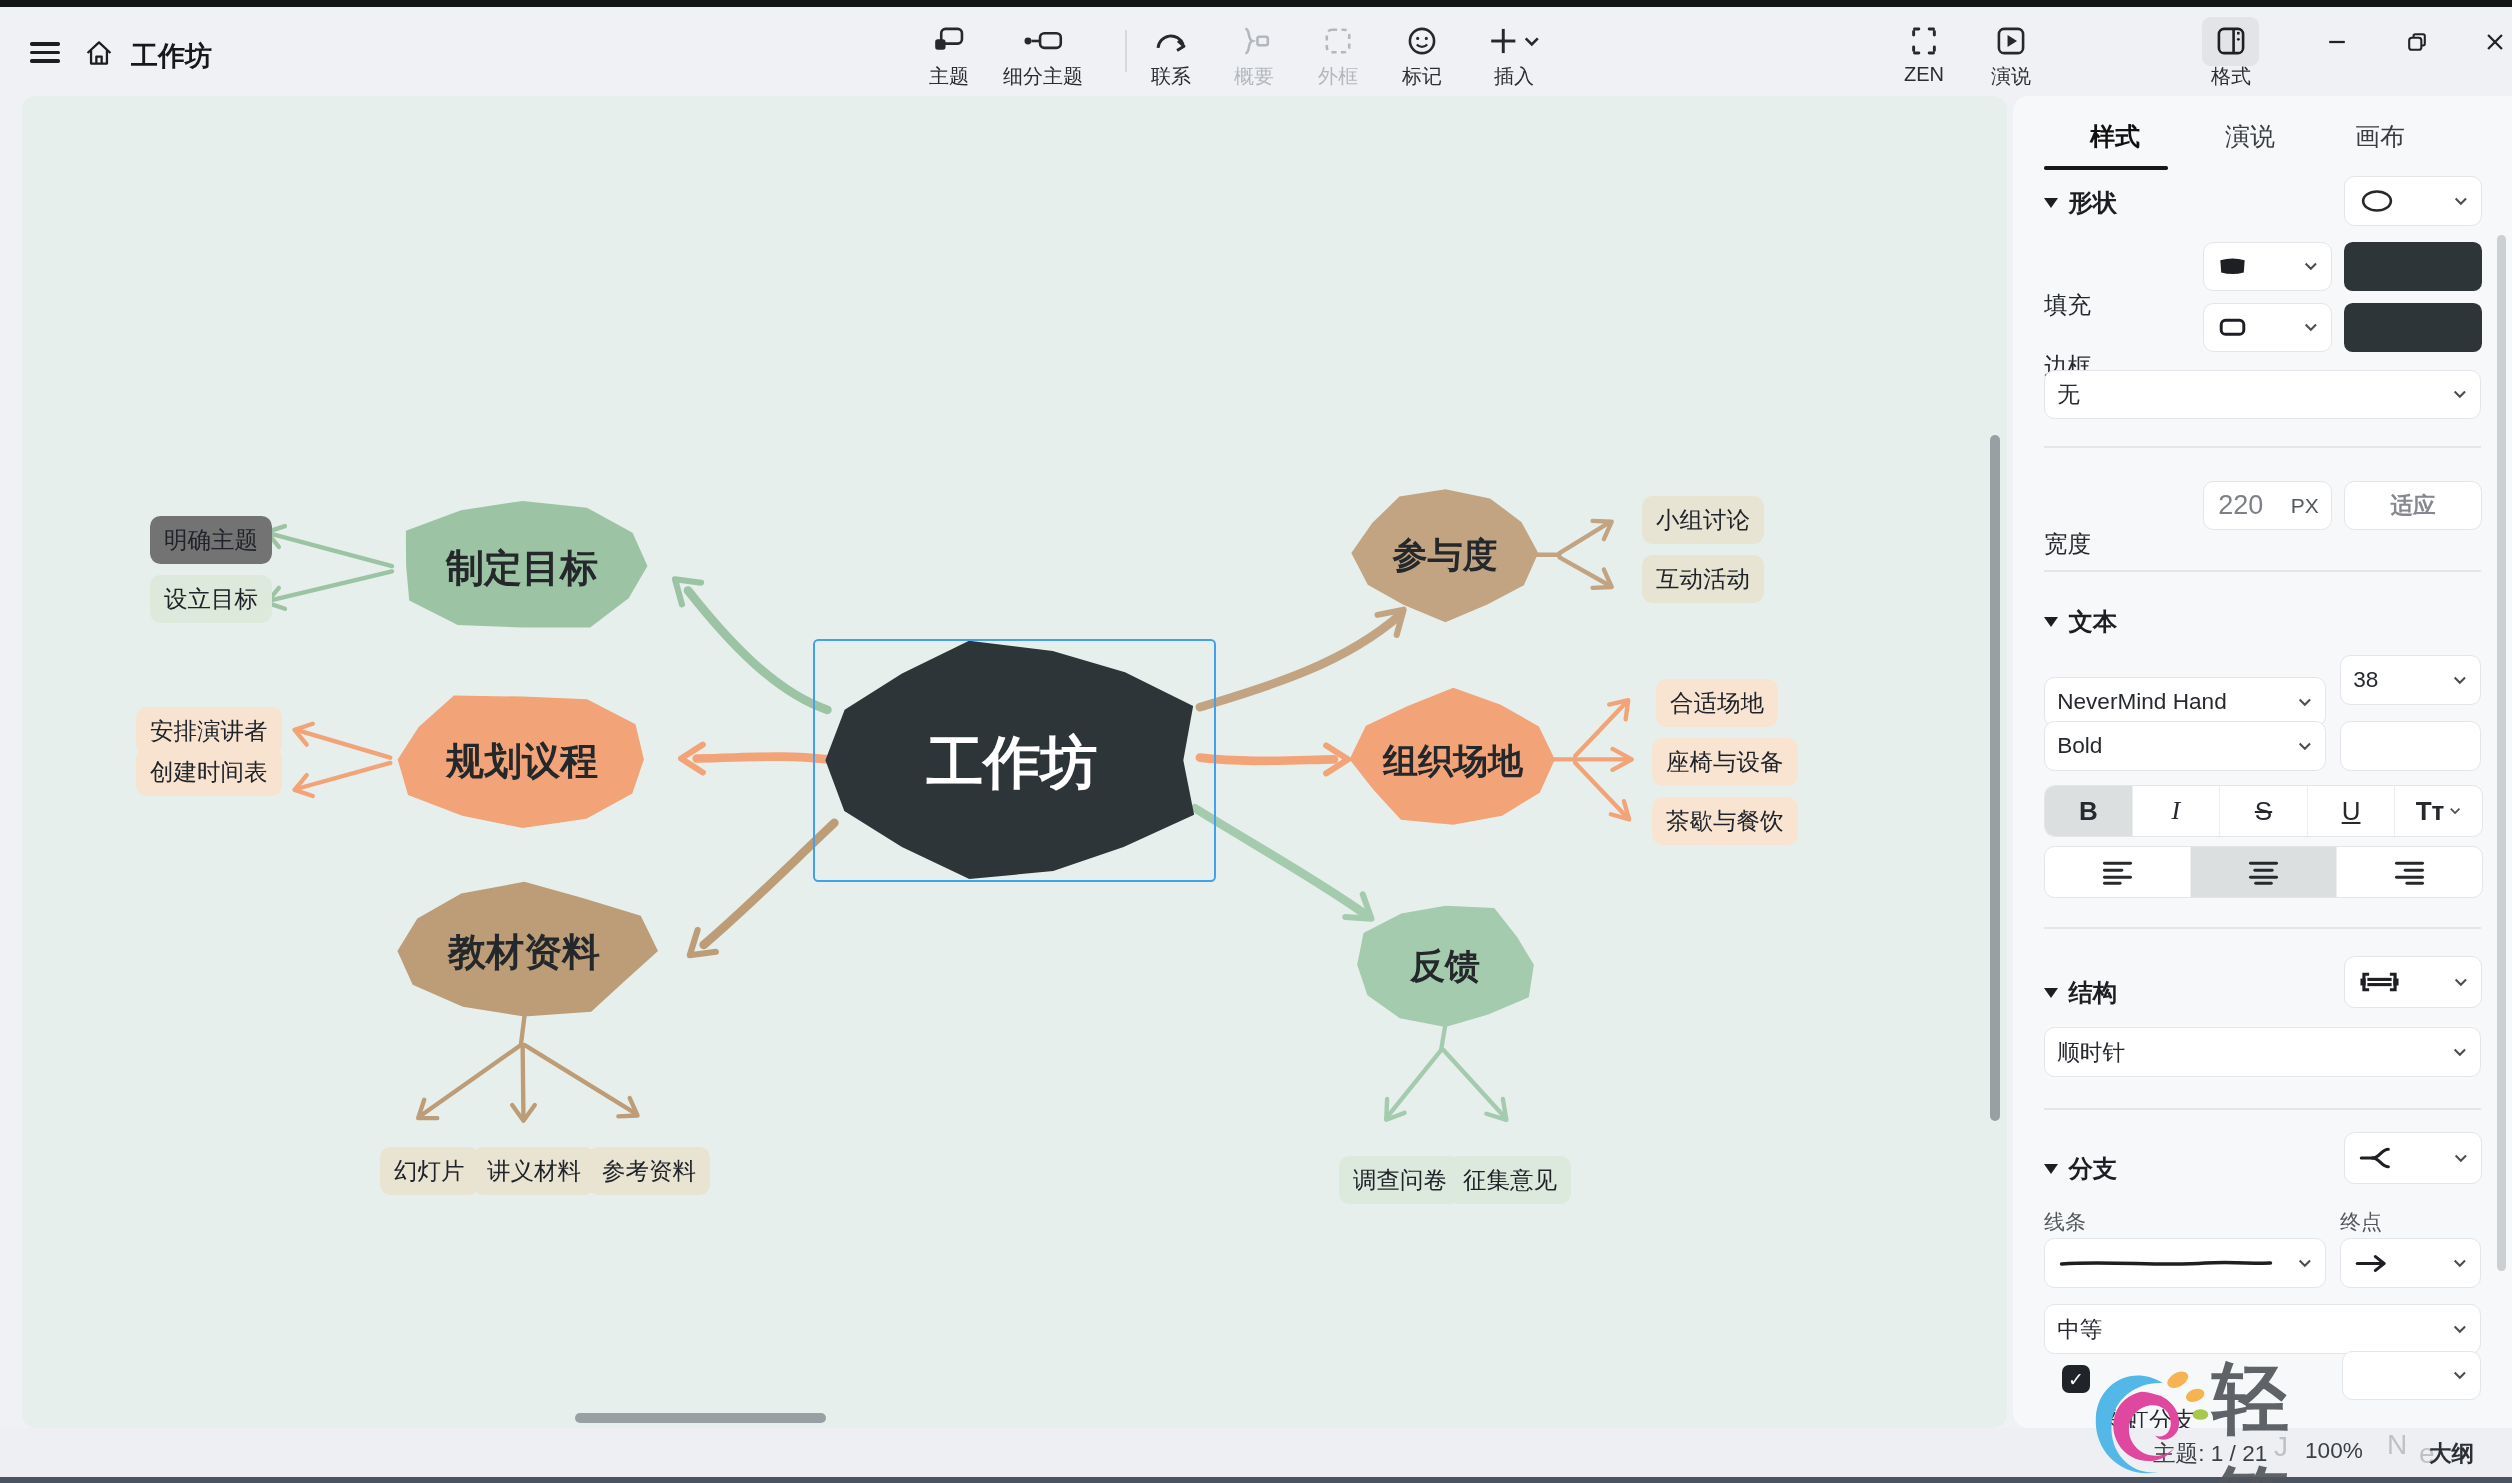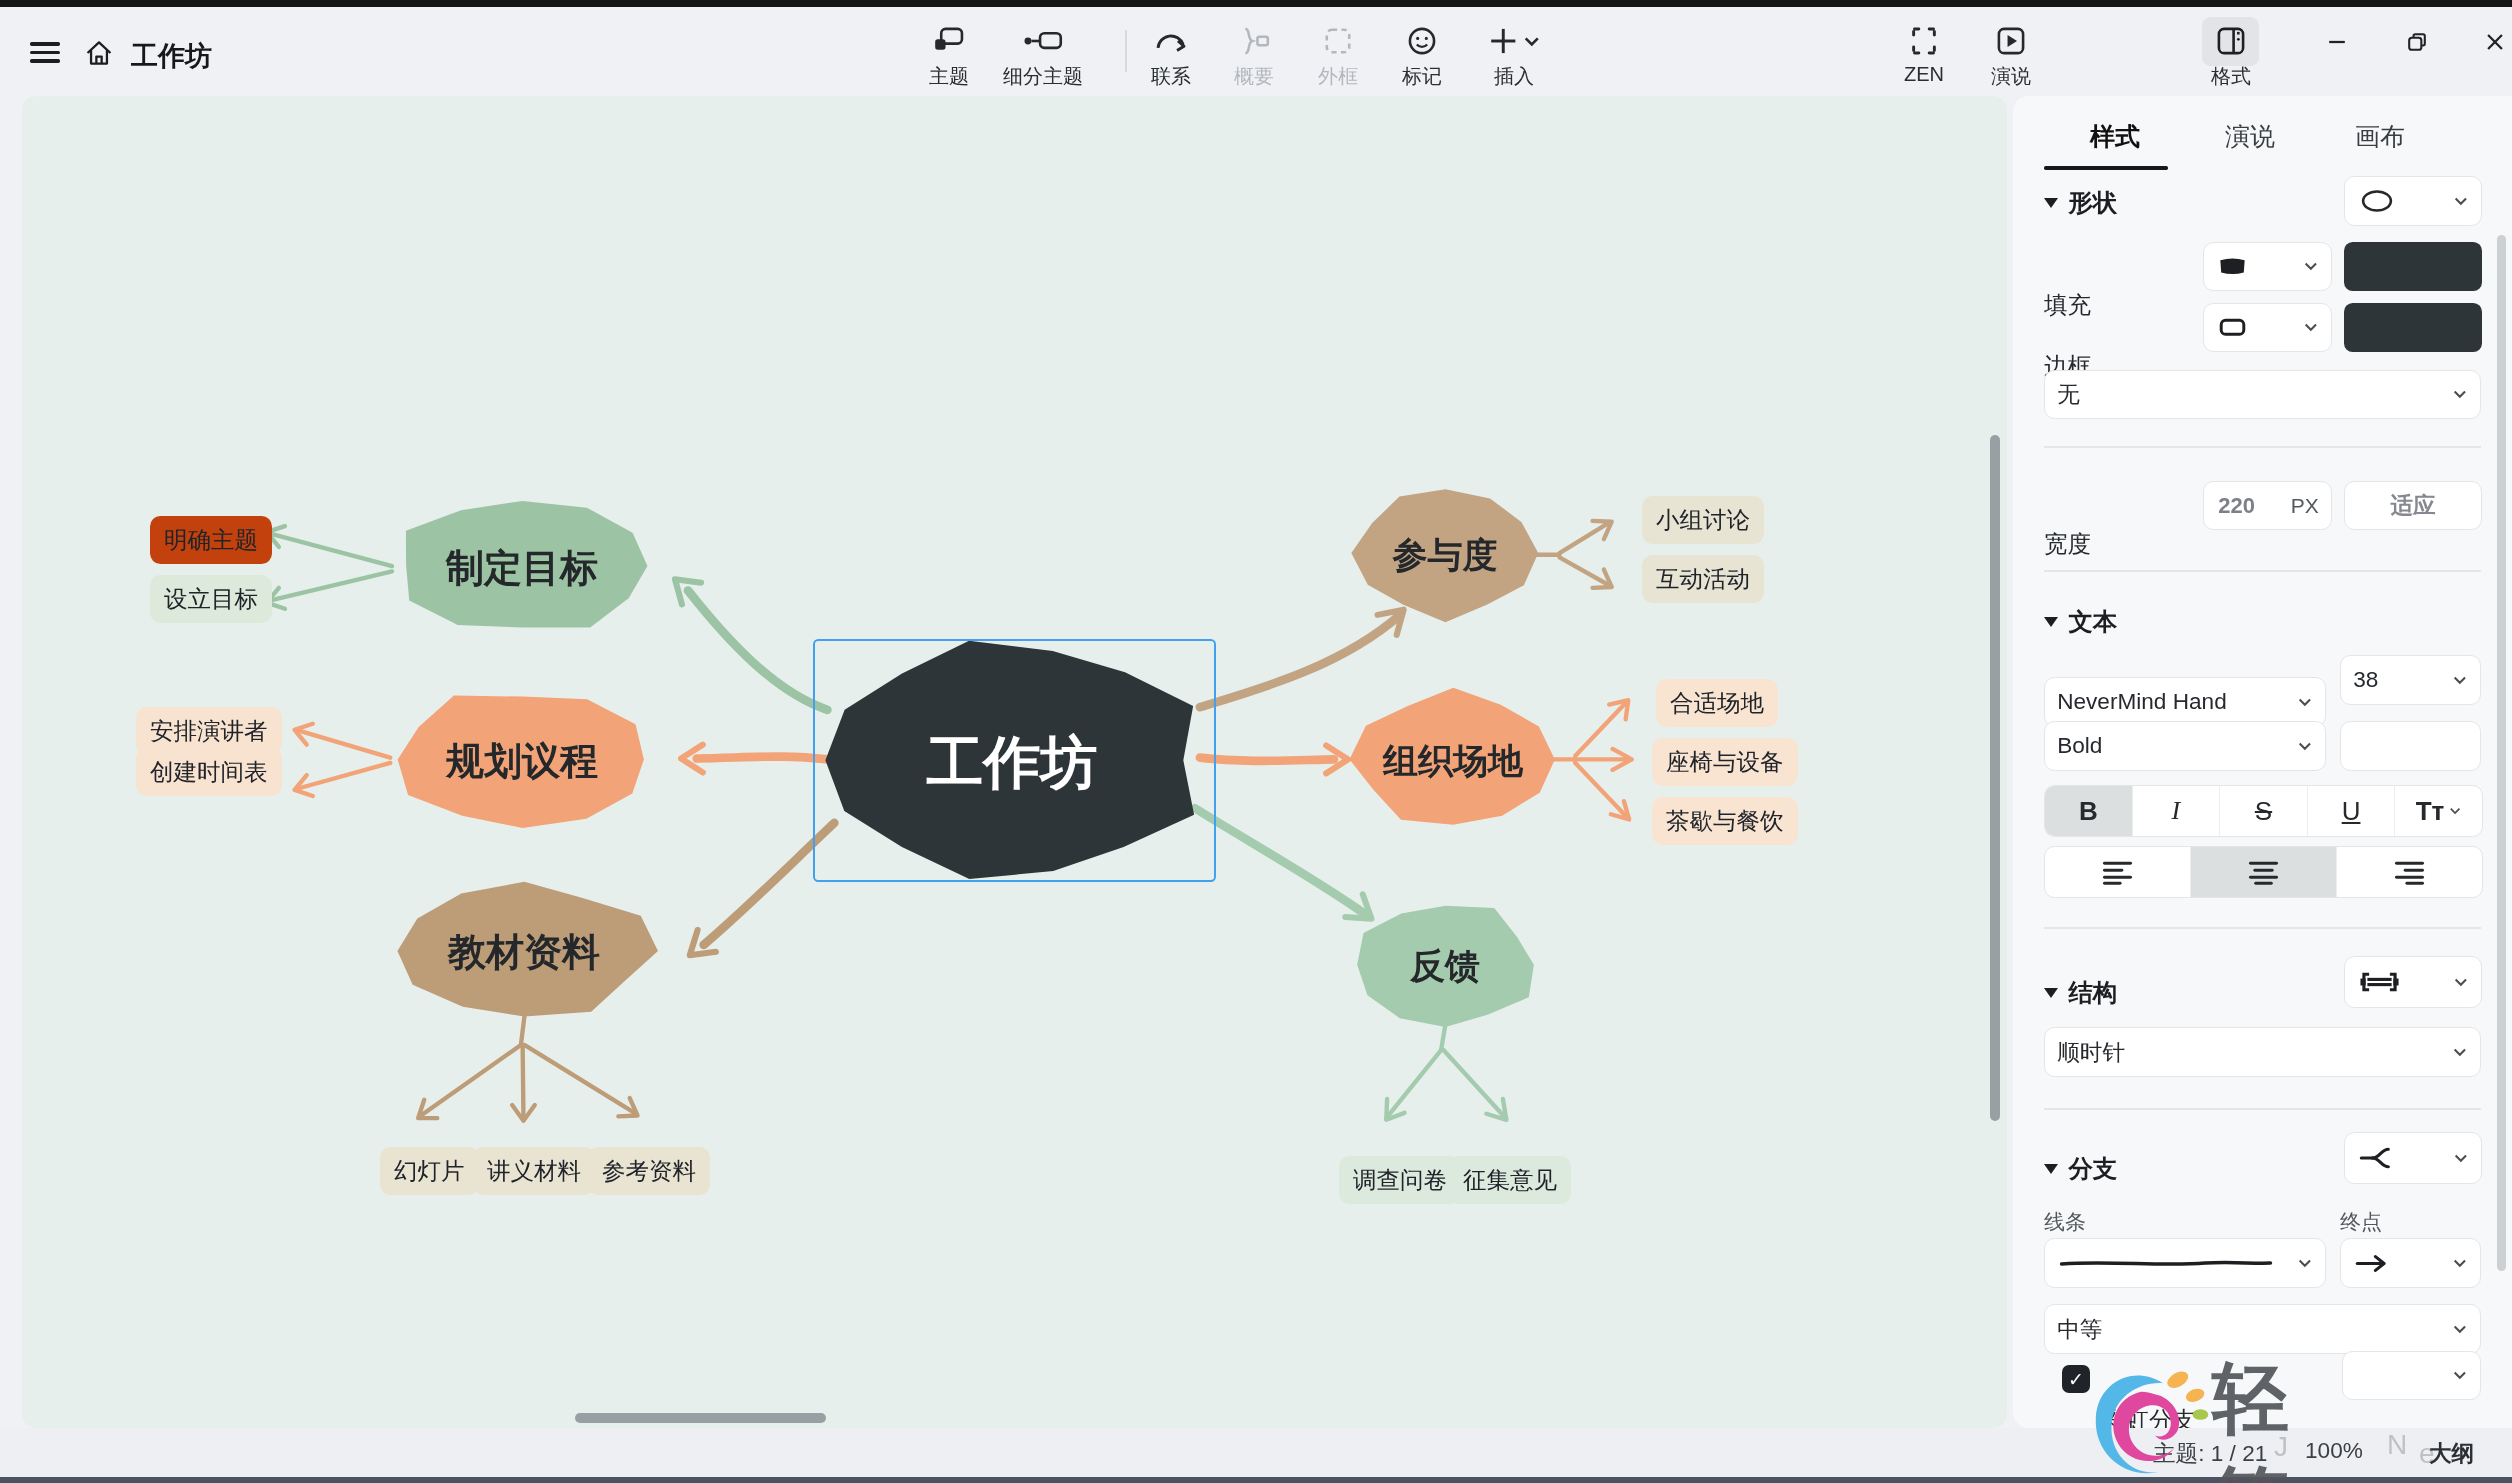--- a/index.html
+++ b/index.html
@@ -261,21 +261,21 @@
   </div>
 
   <div class="nodelabel" style="left: 1012px; top: 763px; font-size: 57px; color: rgb(255, 255, 255);">工作坊</div>
   <div class="nodelabel" style="left:522px;top:568px;font-size:38px">制定目标</div>
   <div class="nodelabel" style="left:522px;top:761px;font-size:38px">规划议程</div>
   <div class="nodelabel" style="left:524px;top:952px;font-size:38px">教材资料</div>
   <div class="nodelabel" style="left:1445px;top:555px;font-size:35px">参与度</div>
   <div class="nodelabel" style="left:1453px;top:761px;font-size:35px">组织场地</div>
   <div class="nodelabel" style="left:1445px;top:966px;font-size:35px">反馈</div>
 
-  <div class="childlabel" style="left: 150px; top: 516px; background: #c2410c;">明确主题</div>
+  <div class="childlabel" style="left: 150px; top: 516px; background: #737373;">明确主题</div>
   <div class="childlabel" style="left: 150px; top: 575px; background: rgb(221, 233, 218);">设立目标</div>
   <div class="childlabel" style="left: 136px; top: 707px; background: rgb(248, 227, 208);">安排演讲者</div>
   <div class="childlabel" style="left: 136px; top: 748px; background: rgb(248, 227, 208);">创建时间表</div>
   <div class="childlabel" style="left: 380px; top: 1147px; background: rgb(233, 228, 210);">幻灯片</div>
   <div class="childlabel" style="left: 473px; top: 1147px; background: rgb(233, 228, 210);">讲义材料</div>
   <div class="childlabel" style="left: 588px; top: 1147px; background: rgb(233, 228, 210);">参考资料</div>
   <div class="childlabel" style="left: 1642px; top: 496px; background: rgb(231, 228, 211);">小组讨论</div>
   <div class="childlabel" style="left: 1642px; top: 555px; background: rgb(231, 228, 211);">互动活动</div>
   <div class="childlabel" style="left: 1656px; top: 679px; background: rgb(249, 228, 210);">合适场地</div>
   <div class="childlabel" style="left: 1652px; top: 738px; background: rgb(249, 228, 210);">座椅与设备</div>
@@ -328,21 +328,21 @@
     <div class="abs dd" style="left:31px;top:274px;width:437px;height:49px">
       <span>无</span>
       <svg width="15.7" height="10.4" viewBox="0 0 18 12">
           <path d="M3 3 L9 9 L15 3" fill="none" stroke="#4a4e53" stroke-width="2.4"></path>
         </svg>
     </div>
     <div class="pdivider" style="top:350px"></div>
 
     <div class="abs plabel" style="left:31px;top:397px">宽度</div>
     <div class="abs dd" style="left:190px;top:385px;width:129px;height:49px;cursor:text">
-      <input style="width: 56px; border: none; outline: none; font-size: 22px; color: rgb(125, 129, 135); background: transparent; font-family: inherit; font-weight: bold;" value="220">
+      <input style="width: 56px; border: none; outline: none; font-size: 27px; color: rgb(125, 129, 135); background: transparent; font-family: inherit;" value="220">
       <span class="sublabel">PX</span>
     </div>
     <div class="abs dd" style="left:331px;top:385px;width:138px;height:49px;justify-content:center">
       <span style="color:#85898f;font-weight:bold">适应</span>
     </div>
     <div class="pdivider" style="top:474px"></div>
 
     <div class="abs sechead" style="left:31px;top:510px">
       <span class="caret"></span>
       <span>文本</span>

